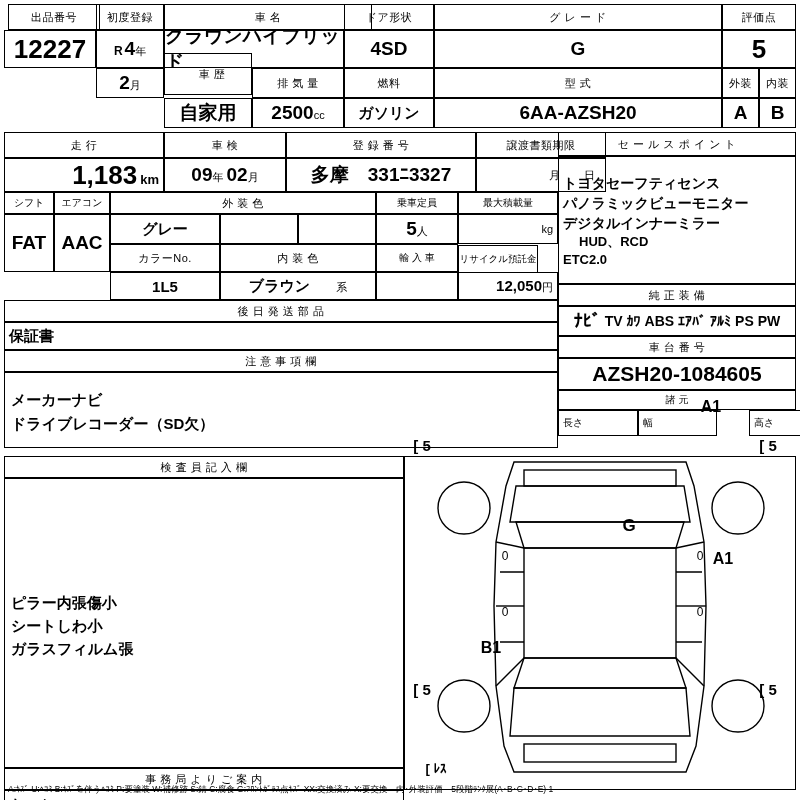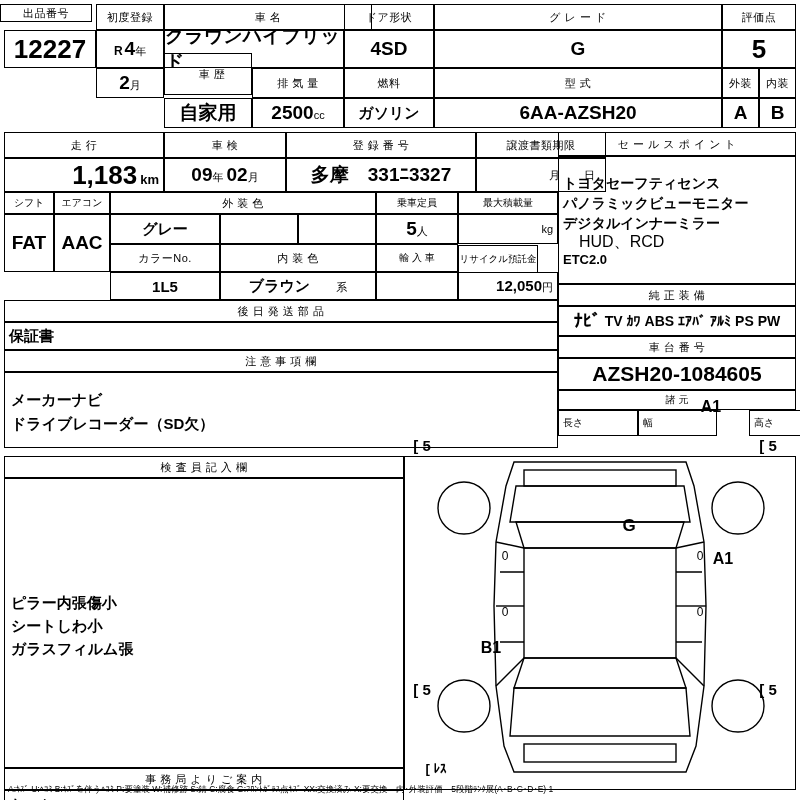--- a/index.html
+++ b/index.html
@@ -35,21 +35,21 @@
   .col { flex-direction: column; justify-content: center; align-items: flex-start; }
   .rowline { display: flex; align-items: baseline; }
   .ftr { font-size: 8.5px; }
   svg { display: block; }
 </style>
 </head>
 <body>
 
 <div id="sheet">
 
-  <div class="bx" style="left:0;top:4px;width:92px;height:18px;">
+  <div class="bx" style="left:8px;top:4px;width:92px;height:26px;">
     <span class="lbl">出品番号</span>
   </div>
   <div class="bx" style="left:4px;top:30px;width:92px;height:38px;">
     <span class="big">12227</span>
   </div>
 
   <div class="bx" style="left:96px;top:4px;width:68px;height:26px;">
     <span class="lbl">初度登録</span>
   </div>
   <div class="bx" style="left:96px;top:30px;width:68px;height:38px;">
@@ -240,21 +240,21 @@
     </div>
   </div>
 
   <div class="bx" style="left:558px;top:132px;width:238px;height:24px;">
     <span class="lbl">セ ー ル ス ポ イ ン ト</span>
   </div>
   <div class="bx col" style="left:558px;top:156px;width:238px;height:128px;padding:2px 0 0 4px;">
     <div style="font-size:14px;font-weight:bold;line-height:20px;">トヨタセーフティセンス</div>
     <div style="font-size:14px;font-weight:bold;line-height:20px;">パノラミックビューモニター</div>
     <div style="font-size:14px;font-weight:bold;line-height:20px;">デジタルインナーミラー</div>
-    <div style="font-size:16px;font-weight:normal;line-height:18px;padding-left:16px;">HUD、RCD</div>
+    <div style="font-size:13px;font-weight:bold;line-height:18px;padding-left:16px;">HUD、RCD</div>
     <div style="font-size:13px;font-weight:bold;line-height:18px;">ETC2.0</div>
   </div>
 
   <div class="bx" style="left:4px;top:300px;width:554px;height:22px;">
     <span class="lbl">後 日 発 送 部 品</span>
   </div>
   <div class="bx left" style="left:4px;top:322px;width:554px;height:28px;">
     <span class="val-sm">保証書</span>
   </div>
 

